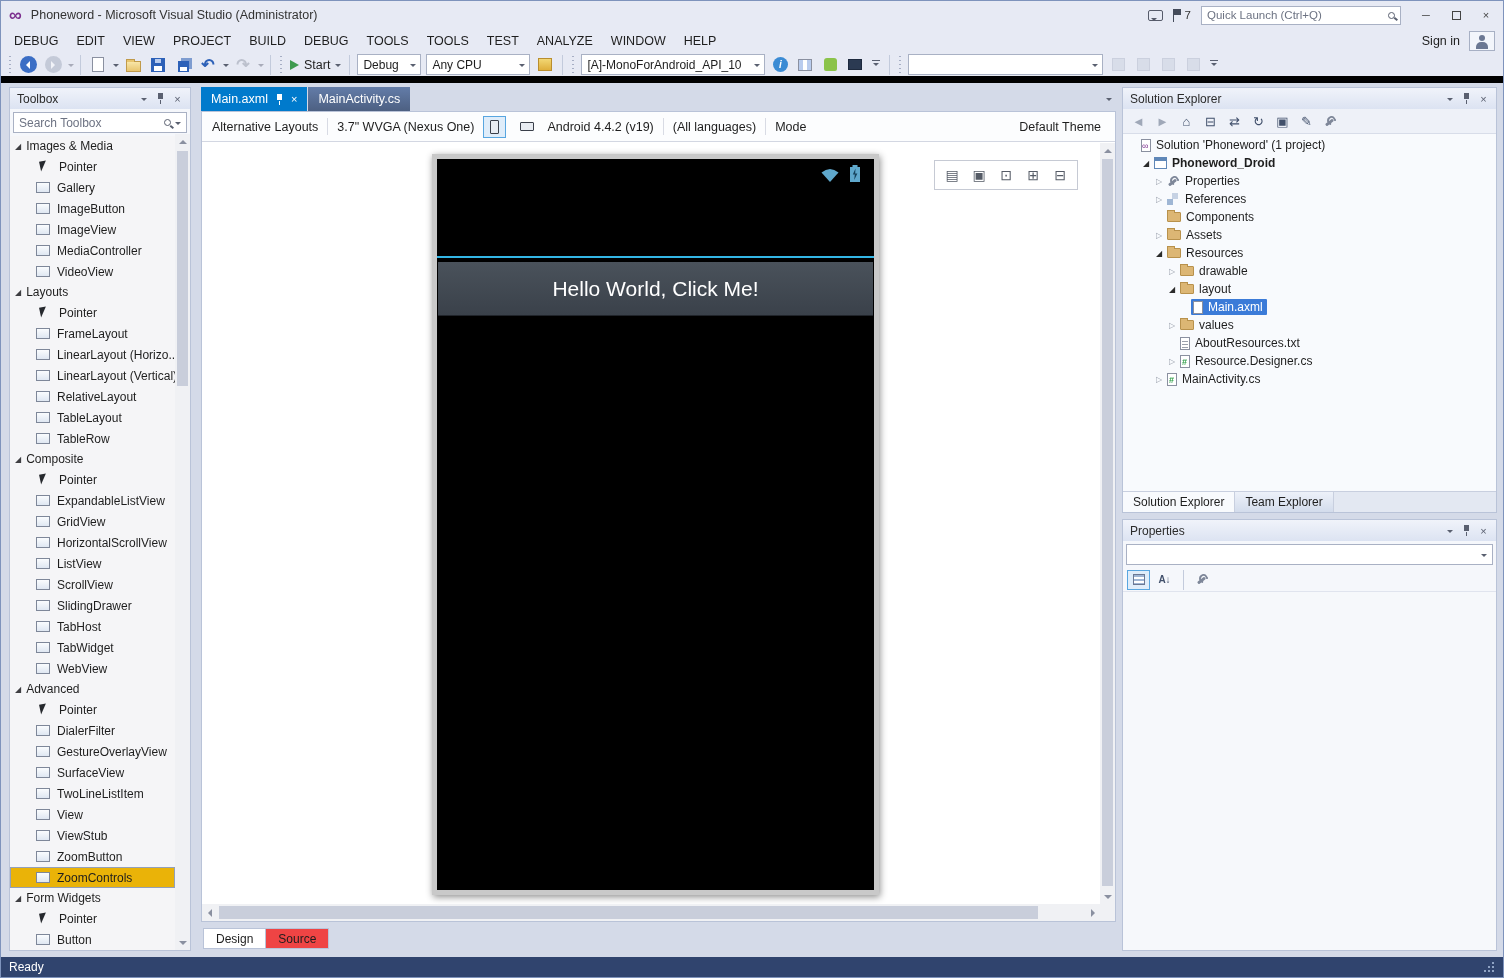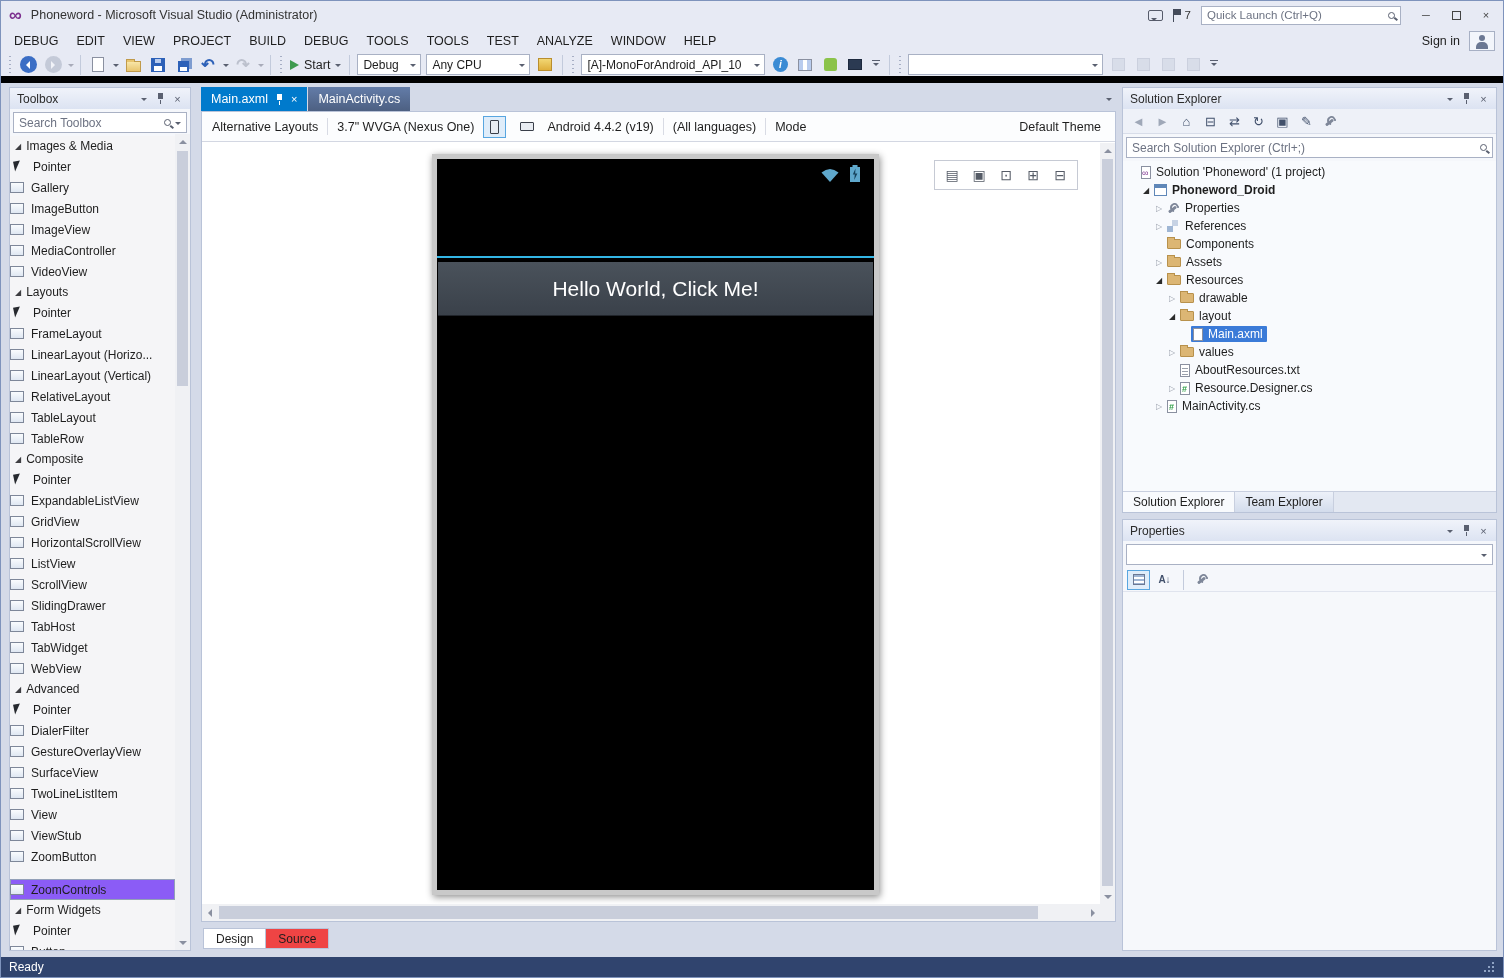--- a/index.html
+++ b/index.html
@@ -84,22 +84,22 @@
   .pin::before { content:""; position:absolute; left:2px; top:1px; width:5px; height:6px; background:#5A6070; }
   .pin::after  { content:""; position:absolute; left:4px; top:8px; width:1px; height:4px; background:#5A6070; }
   .pin.white::before, .pin.white::after { background:#fff; }
   .searchbox { margin:3px; height:21px; flex:none; background:#fff; border:1px solid #A9B1C4; display:flex; align-items:center; padding:0 5px; gap:4px; }
   .searchbox input { flex:1; border:0; outline:0; font-size:12px; font-family:inherit; background:none; color:#0c4a6e; min-width:0; }
   
   .toolbox { left:8px; top:86px; width:182px; height:864px; }
   .tbx-list { flex:1; overflow:hidden; position:relative; background:#F5F5F7; padding-right:15px; }
   .tbx-cat { height:20px; display:flex; align-items:center; gap:5px; padding-left:5px; font-size:12px; }
   .tbx-exp { font-size:8px; color:#3E3E42; }
-  .tbx-item { height:21px; display:flex; align-items:center; gap:7px; font-size:12px; white-space:nowrap; }
-  .tbx-item.sel { background:#8b5cf6; box-shadow:inset 0 0 0 1px #93A0B8;margin-top:12px; }
+  .tbx-item { height:21px; display:flex; align-items:center; gap:7px; padding-left:26px; font-size:12px; white-space:nowrap; }
+  .tbx-item.sel { background:#eab308; box-shadow:inset 0 0 0 1px #93A0B8; }
   .ic-control { width:14px; height:11px; border:1px solid #7E8799; background:linear-gradient(#FAFCFE,#DFE7F2); flex:none; }
   .ic-pointer { width:0; height:0; border-top:10px solid #26292E; border-right:7px solid transparent; transform:rotate(-12deg); flex:none; margin:0 5px 2px 4px; }
   .vsb { position:absolute; right:0; top:0; bottom:0; width:15px; background:#F0F1F4; }
   .sarrow { position:absolute; left:0; width:15px; height:15px; display:flex; align-items:center; justify-content:center; }
   .sarrow.up { top:0; } .sarrow.down { bottom:0; }
   .sarrow.up::after { content:""; border:4px solid transparent; border-bottom-color:#8A90A0; margin-top:-4px; }
   .sarrow.down::after { content:""; border:4px solid transparent; border-top-color:#8A90A0; margin-bottom:-4px; }
   .sthumb { position:absolute; left:2px; width:11px; background:#C9CEDB; }
   
   .tabrow { position:absolute; left:200px; top:86px; height:24px; width:915px; display:flex; align-items:flex-end; }
@@ -603,24 +603,20 @@
         <span class="sbtn">⌂</span>
         <span class="sbtn">⊟</span>
         <span class="sbtn">⇄</span>
         <span class="sbtn">↻</span>
         <span class="sbtn">▣</span>
         <span class="sbtn">✎</span>
         <span class="sbtn">
           <span class="wrench"></span>
         </span>
       </div>
-    <div class="searchbox">
-      <input placeholder="Search Solution Explorer (Ctrl+;)" style="">
-      <span class="mag"></span>
-    </div>
     <div class="se-tree">
         <div class="trow" style="padding-left: 4px;">
           <span class="texp"></span>
           <span class="tcontent">
             <span class="tic tic-solution"></span>
             <span class="tlabel">Solution 'Phoneword' (1 project)</span>
           </span>
         </div>
         <div class="trow" style="padding-left: 17px;">
           <span class="texp">◢</span>

